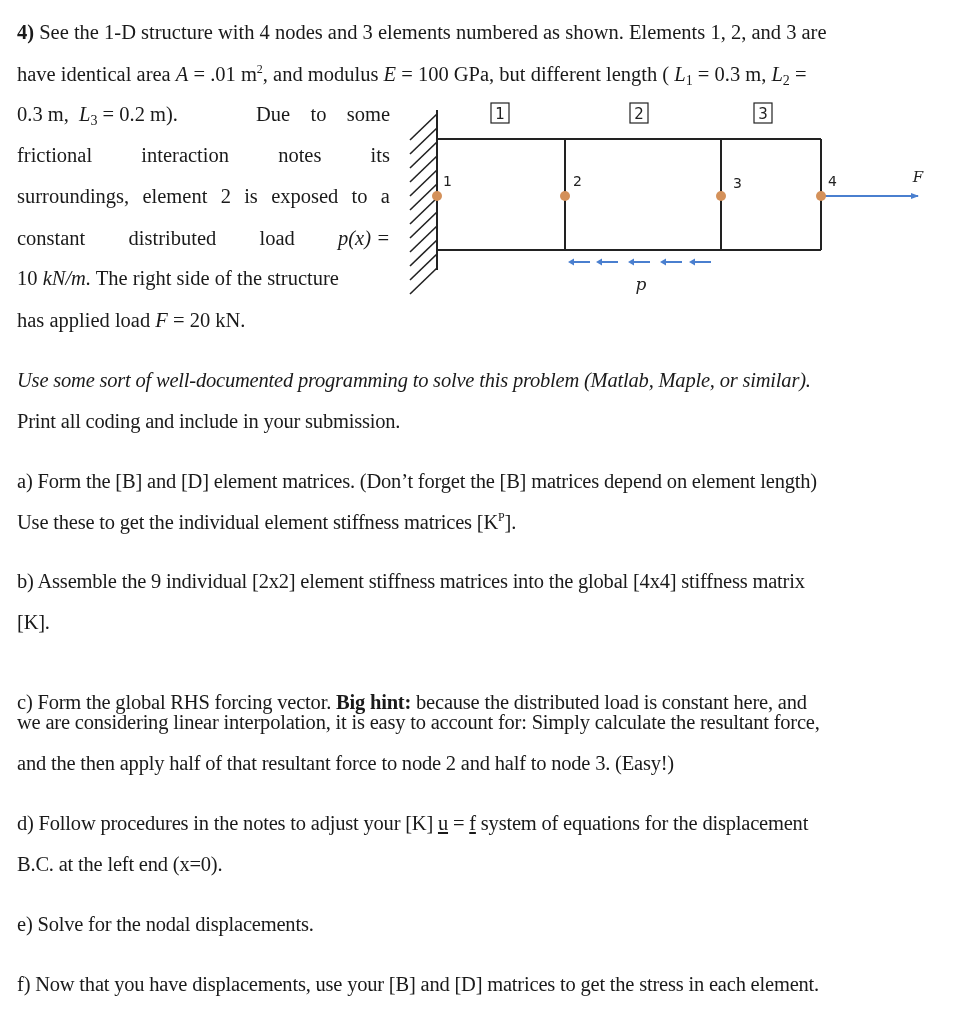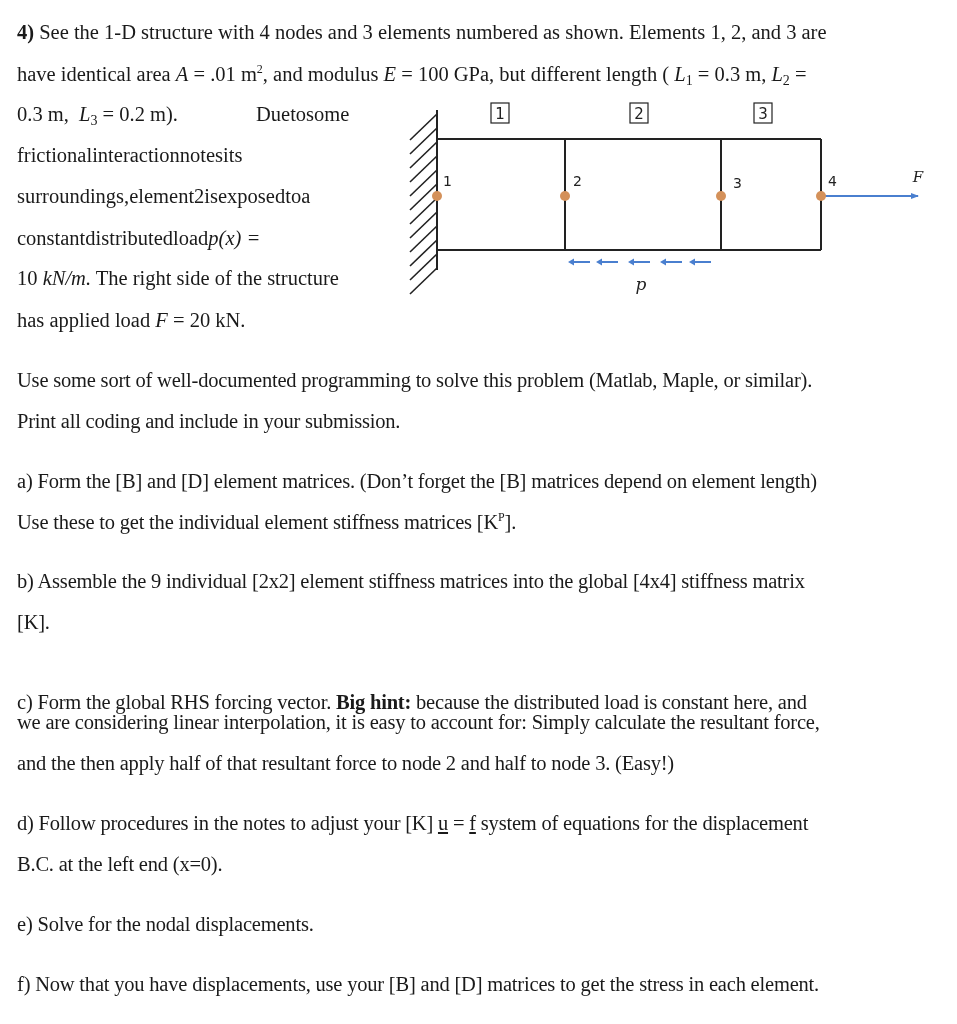--- a/index.html
+++ b/index.html
@@ -1,19 +1,19 @@
 <!DOCTYPE html>
 <html><head>
 <meta charset="utf-8">
 <style>
   html, body { margin: 0; padding: 0; background: #ffffff; }
   body { width: 957px; height: 1024px; position: relative; overflow: hidden;
          font-family: "Liberation Serif", "DejaVu Serif", serif; color: #1a1a1a; }
   .line { position: absolute; left: 17px; font-size: 20.5px; white-space: nowrap; line-height: 1; font-family: Liberation Serif, serif; }
-  .just { display: flex; }
+  .just { display: flex; justify-content: space-between; }
   .math { font-style: italic; }
   .sub { font-size: 14px; font-style: normal; vertical-align: -4px; }
   .sup { font-size: 12px; vertical-align: 8px; }
   .body2 { font-family: "Liberation Serif", serif; font-size: 20.5px; letter-spacing: -0.2px; }
   b { font-weight: bold; }
   .ul { text-decoration: underline; }
   svg { position: absolute; left: 0; top: 0; }
 </style>
 </head>
 <body>
@@ -152,21 +152,21 @@
   <g>
     <circle cx="721" cy="196" r="5" fill="#d4915a"></circle>
     <text x="733" y="188" font-family="DejaVu Sans, sans-serif" font-size="14" fill="#222">3</text>
   </g>
   <g>
     <circle cx="821" cy="196" r="5" fill="#d4915a"></circle>
     <text x="828" y="186" font-family="DejaVu Sans, sans-serif" font-size="14" fill="#222">4</text>
   </g>
 </svg>
 
-<div class="line body2" style="top:370px;">Use some sort of well-documented programming to solve this problem (Matlab, Maple, or similar).</div>
+<div class="line body2" style="top:370px;font-style:italic;">Use some sort of well-documented programming to solve this problem (Matlab, Maple, or similar).</div>
 <div class="line body2" style="top:411px;">Print all coding and include in your submission.</div>
 
 <div class="line body2" style="top:471px;">a)  Form the [B] and [D] element matrices.  (Don’t forget the [B] matrices depend on element length)</div>
 <div class="line body2" style="top:511px;text-align:right;">
   <span>Use these to get the individual element stiffness matrices [K</span><span class="sup">P</span><span>].</span>
 </div>
 
 <div class="line body2" style="top:571px;">b)  Assemble the 9 individual [2x2] element stiffness matrices into the global [4x4] stiffness matrix</div>
 <div class="line body2" style="top:612px;">[K].</div>
 

